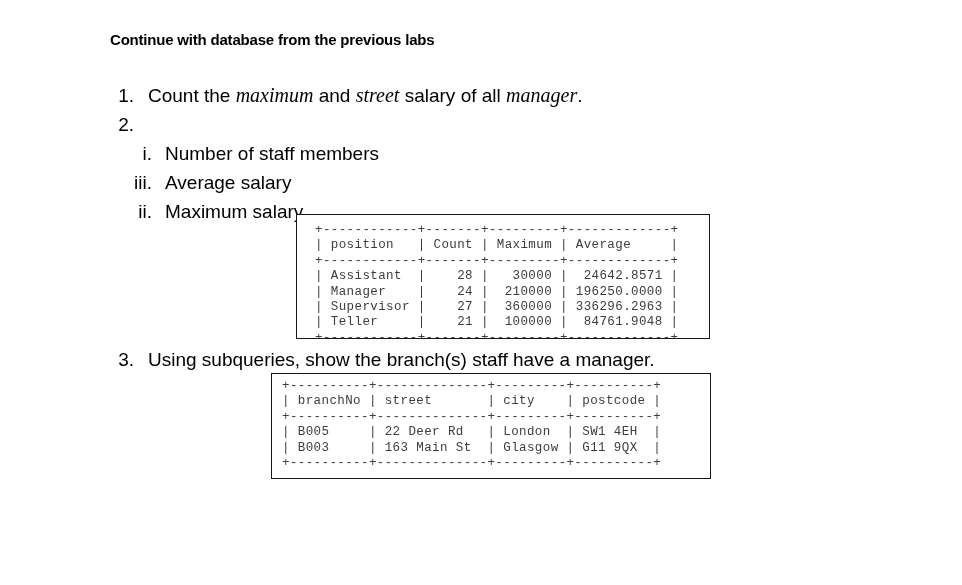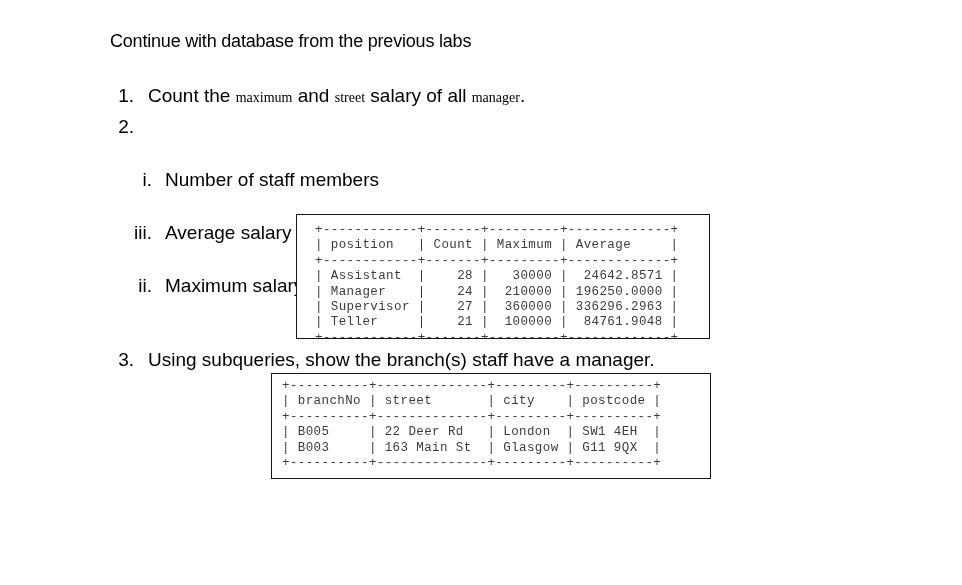--- a/index.html
+++ b/index.html
@@ -23,22 +23,22 @@
     width: 962px;
     height: 585px;
     background: #ffffff;
   }
 
   
   .doc-title {
     position: absolute;
     left: 110px;
     top: 31px;
-    font-size: 18px;
-    font-weight: normal;
+    font-size: 15px;
+    font-weight: bold;
     letter-spacing: -0.2px;
     color: #000000;
     white-space: nowrap;
   }
 
   
   .list-block {
     position: absolute;
     left: 108px;
     top: 81px;
@@ -56,32 +56,32 @@
     width: 26px;
     text-align: right;
     flex: 0 0 26px;
     padding-right: 0;
   }
   .li-text {
     padding-left: 14px;
   }
   .it {
     font-family: "Liberation Serif", serif;
-    font-size: 14px;
+    font-style: italic;
+    font-size: 20px;
   }
 
   
   .sub-row .li-marker {
     width: 44px;
     flex: 0 0 44px;
     text-align: right;
   }
   .sub-row .li-text {
     padding-left: 13px;
-    margin-top: 24px;
   }
 
   .li-row-3 {
     position: absolute;
     left: 108px;
     top: 345px;
     display: flex;
     align-items: baseline;
     font-size: 19px;
     line-height: 29px;

